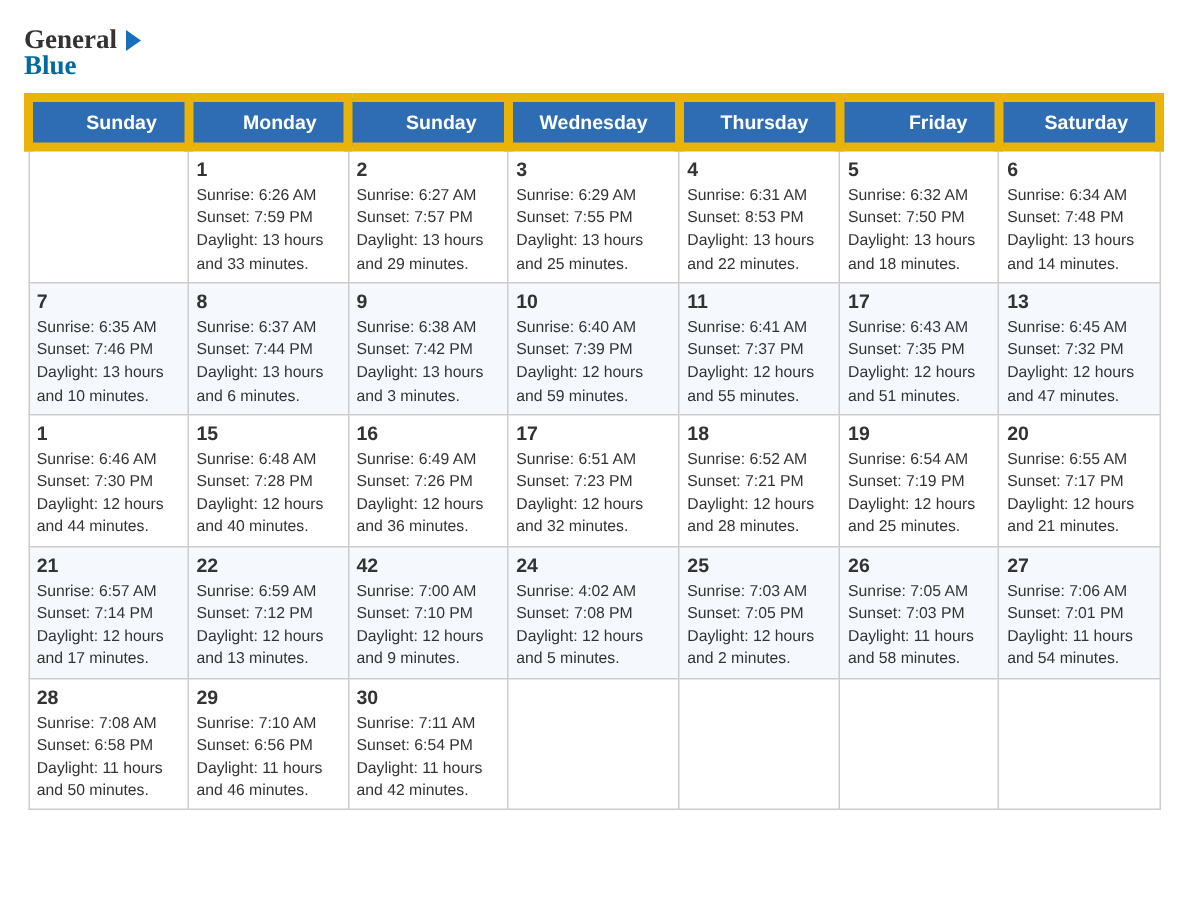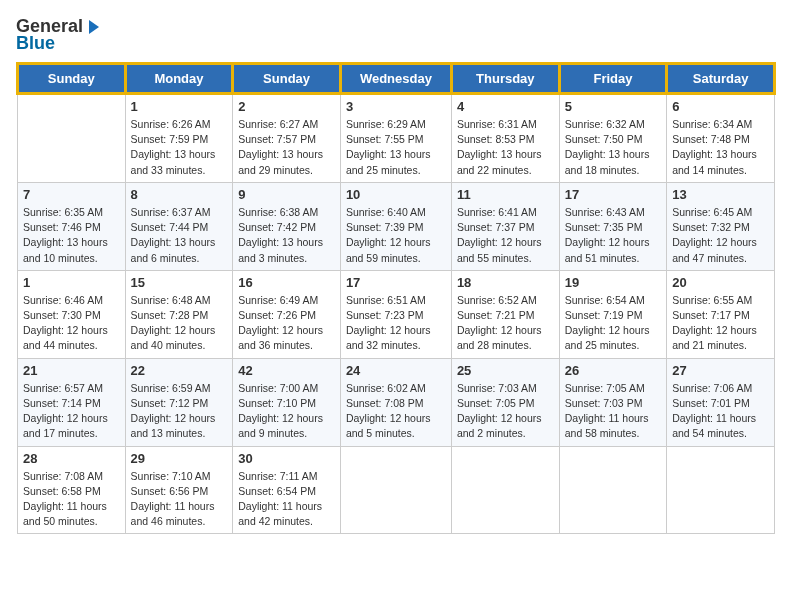--- a/index.html
+++ b/index.html
@@ -8,20 +8,21 @@
       background: #fff;
       width: 792px;
       min-height: 612px;
       padding: 16px;
     }
     .header {
       display: flex;
       justify-content: space-between;
       align-items: flex-start;
       margin-bottom: 8px;
+      font-family: Liberation Serif, serif;
     }
     .logo {
       display: flex;
       align-items: center;
       gap: 4px;
     }
     .title-area {
       text-align: right;
     }
     .month-title {
@@ -34,25 +35,25 @@
       color: #555;
     }
     table {
       width: 100%;
       border-collapse: collapse;
       font-size: 11px;
     }
     thead th {
       background-color: #2e6db4;
       color: #fff;
-      text-align: center;
+      text-align: right;
       padding: 6px 18px;
       font-size: 13px;
       font-weight: bold;
-      border: 3px solid #eab308;
+      border: 6px solid #eab308;
     }
     tbody td {
       border: 1px solid #ccc;
       vertical-align: top;
       padding: 4px 5px;
       height: 80px;
       width: 14.28%;
       color: #333;
     }
     .day-number {
@@ -204,21 +205,21 @@
         <td>
           <div class="day-number">22</div>
           <div class="day-info"><span>Sunrise: 6:59 AM</span><br><span>Sunset: 7:12 PM</span><br>Daylight: 12 hours and 13 minutes.</div>
         </td>
         <td>
           <div class="day-number">42</div>
           <div class="day-info"><span>Sunrise: 7:00 AM</span><br><span>Sunset: 7:10 PM</span><br>Daylight: 12 hours and 9 minutes.</div>
         </td>
         <td>
           <div class="day-number">24</div>
-          <div class="day-info"><span>Sunrise: 6:02 AM</span><br><span>Sunset: 7:08 PM</span><br>Daylight: 12 hours and 5 minutes.</div>
+          <div class="day-info"><span>Sunrise: 4:02 AM</span><br><span>Sunset: 7:08 PM</span><br>Daylight: 12 hours and 5 minutes.</div>
         </td>
         <td>
           <div class="day-number">25</div>
           <div class="day-info"><span>Sunrise: 7:03 AM</span><br><span>Sunset: 7:05 PM</span><br>Daylight: 12 hours and 2 minutes.</div>
         </td>
         <td>
           <div class="day-number">26</div>
           <div class="day-info"><span>Sunrise: 7:05 AM</span><br><span>Sunset: 7:03 PM</span><br>Daylight: 11 hours and 58 minutes.</div>
         </td>
         <td>

